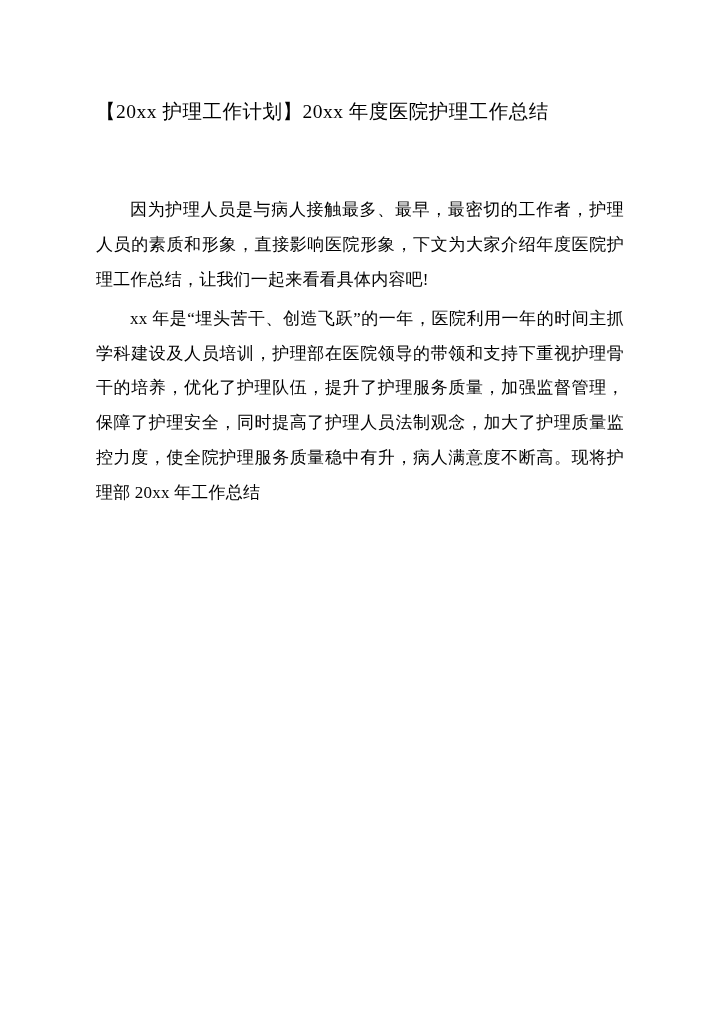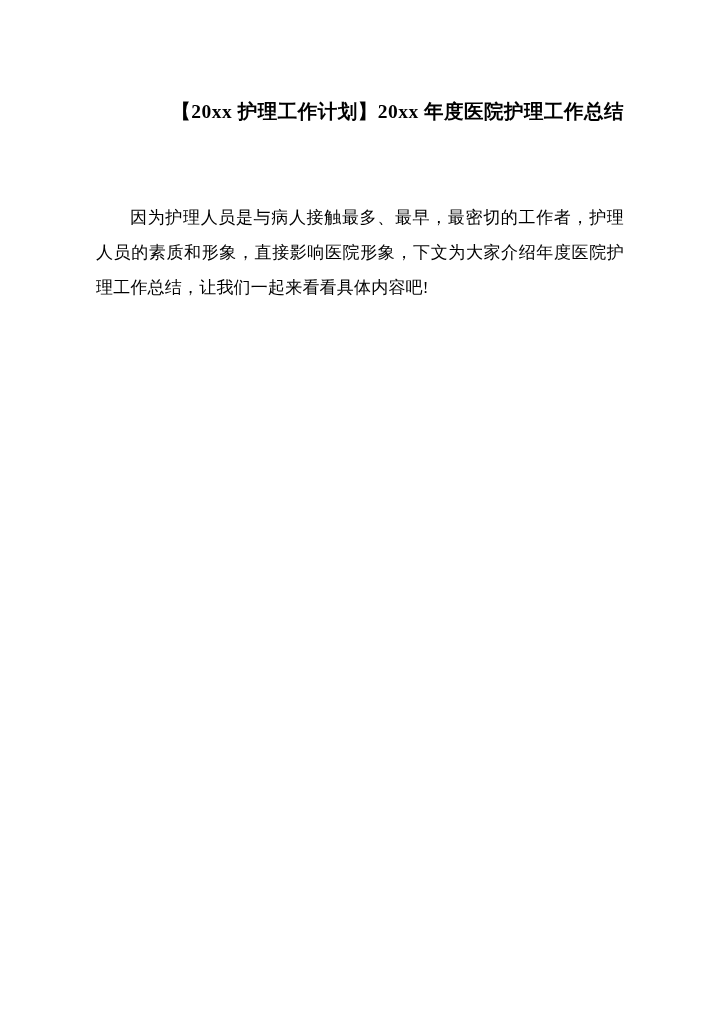--- a/index.html
+++ b/index.html
@@ -20,36 +20,36 @@
     overflow: hidden;
   }
   .content {
     position: absolute;
     left: 96px;
     top: 96px;
     width: 528px;
   }
   .doc-title {
     font-size: 19.5px;
-    font-weight: bold;
-    text-align: right;
+    font-weight: normal;
+    text-align: left;
     letter-spacing: 0.5px;
     color: #000;
     margin: 0 0 0 0;
     line-height: 1.6;
     white-space: nowrap;
   }
   .spacer {
     height: 62px;
   }
   p.para {
     font-size: 17px;
     color: #000;
     line-height: 2.05;
-    margin: 12px 0 4px 0;
+    margin: 4px 0 4px 0;
     text-align: justify;
     text-justify: inter-ideograph;
     text-indent: 2em;
     letter-spacing: 0.2px;
   }
   p.para:last-child {
     margin-bottom: 0;
   }
 </style>
 </head>
@@ -57,18 +57,19 @@
 
 <div class="page">
   <div class="content">
 
     <h1 class="doc-title">【20xx 护理工作计划】20xx 年度医院护理工作总结</h1>
 
     <div class="spacer"></div>
 
     <p class="para">因为护理人员是与病人接触最多、最早，最密切的工作者，护理人员的素质和形象，直接影响医院形象，下文为大家介绍年度医院护理工作总结，让我们一起来看看具体内容吧!</p>
 
+    <p class="para">xx 年是“埋头苦干、创造飞跃”的一年，医院利用一年的时间主抓学科建设及人员培训，护理部在医院领导的带领和支持下重视护理骨干的培养，优化了护理队伍，提升了护理服务质量，加强监督管理，保障了护理安全，同时提高了护理人员法制观念，加大了护理质量监控力度，使全院护理服务质量稳中有升，病人满意度不断高。现将护理部 20xx 年工作总结</p>
 
 
 
 
   </div>
 </div>
 
 </body></html>

